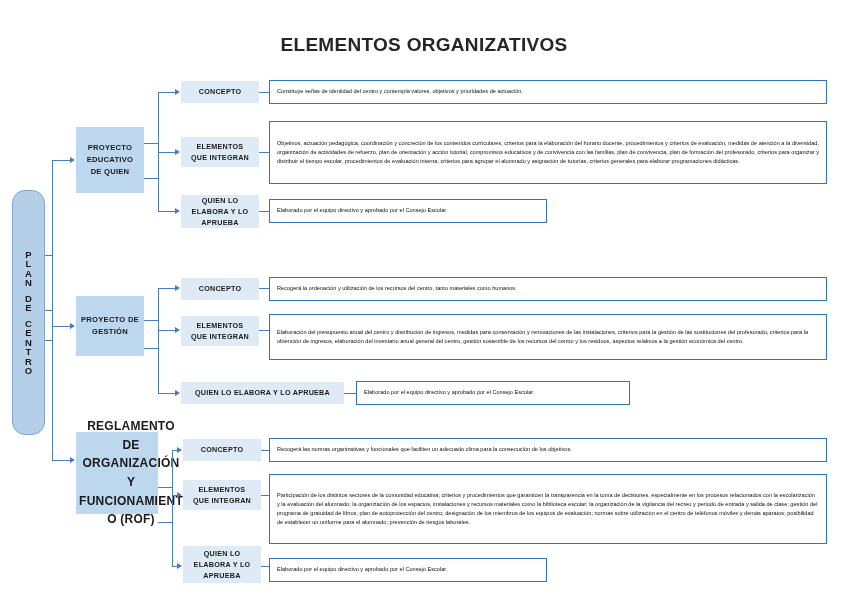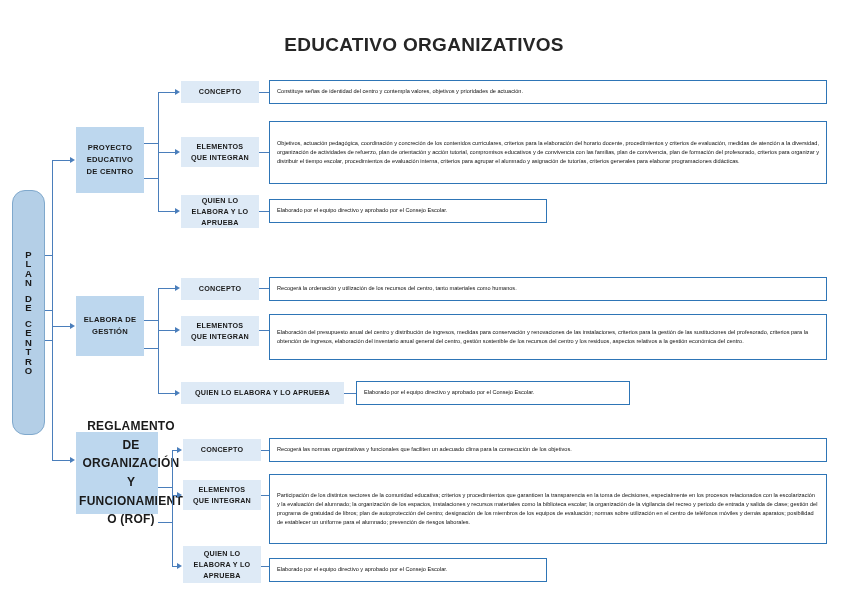--- a/index.html
+++ b/index.html
@@ -77,21 +77,21 @@
     border-top:3.2px solid transparent;
     border-bottom:3.2px solid transparent;
     border-left:5px solid #4A7EBB;
   }
 </style>
 </head>
 <body>
 
 <div id="canvas">
 
-  <div class="title">EDUCATIVO ORGANIZATIVOS</div>
+  <div class="title">ELEMENTOS ORGANIZATIVOS</div>
 
   <div class="box spine" style="left:12px; top:190px; width:33px; height:245px;">
     <span>P</span>
     <span>L</span>
     <span>A</span>
     <span>N</span>
     <span class="gap"></span>
     <span>D</span>
     <span>E</span>
     <span class="gap"></span>
@@ -112,21 +112,21 @@
   <div class="arrow" style="left:70px; top:157px;"></div>
 
   <div class="ln lnh" style="left:52px; top:326px; width:21px;"></div>
   <div class="arrow" style="left:70px; top:323px;"></div>
 
   <div class="ln lnh" style="left:52px; top:460px; width:21px;"></div>
   <div class="arrow" style="left:70px; top:457px;"></div>
 
   <div class="box cat" style="left:76px; top:127px; width:68px; height:66px; white-space:pre-line;">PROYECTO
 EDUCATIVO
-DE CENTRO</div>
+DE QUIEN</div>
 
   <div class="ln lnv" style="left:158px; top:92px; height:120px;"></div>
   <div class="ln lnh" style="left:144px; top:143px; width:15px;"></div>
   <div class="ln lnh" style="left:144px; top:178px; width:15px;"></div>
 
   <div class="ln lnh" style="left:158px; top:92px; width:20px;"></div>
   <div class="arrow" style="left:175px; top:89px;"></div>
   <div class="ln lnh" style="left:158px; top:152px; width:20px;"></div>
   <div class="arrow" style="left:175px; top:149px;"></div>
   <div class="ln lnh" style="left:158px; top:211px; width:20px;"></div>
@@ -146,21 +146,21 @@
   </div>
 
   <div class="box lbl" style="left:181px; top:195px; width:78px; height:33px; white-space:pre-line;">QUIEN LO
 ELABORA Y LO
 APRUEBA</div>
   <div class="ln lnh" style="left:259px; top:211px; width:11px;"></div>
   <div class="box txt center-v" style="left:269px; top:199px; width:278px; height:24px;">
     <p>Elaborado por el equipo directivo y aprobado por el Consejo Escolar.</p>
   </div>
 
-  <div class="box cat" style="left:76px; top:296px; width:68px; height:60px; white-space:pre-line;">ELABORA DE
+  <div class="box cat" style="left:76px; top:296px; width:68px; height:60px; white-space:pre-line;">PROYECTO DE
 GESTIÓN</div>
 
   <div class="ln lnv" style="left:158px; top:288px; height:106px;"></div>
   <div class="ln lnh" style="left:144px; top:320px; width:15px;"></div>
   <div class="ln lnh" style="left:144px; top:348px; width:15px;"></div>
 
   <div class="ln lnh" style="left:158px; top:288px; width:20px;"></div>
   <div class="arrow" style="left:175px; top:285px;"></div>
   <div class="ln lnh" style="left:158px; top:330px; width:20px;"></div>
   <div class="arrow" style="left:175px; top:327px;"></div>

